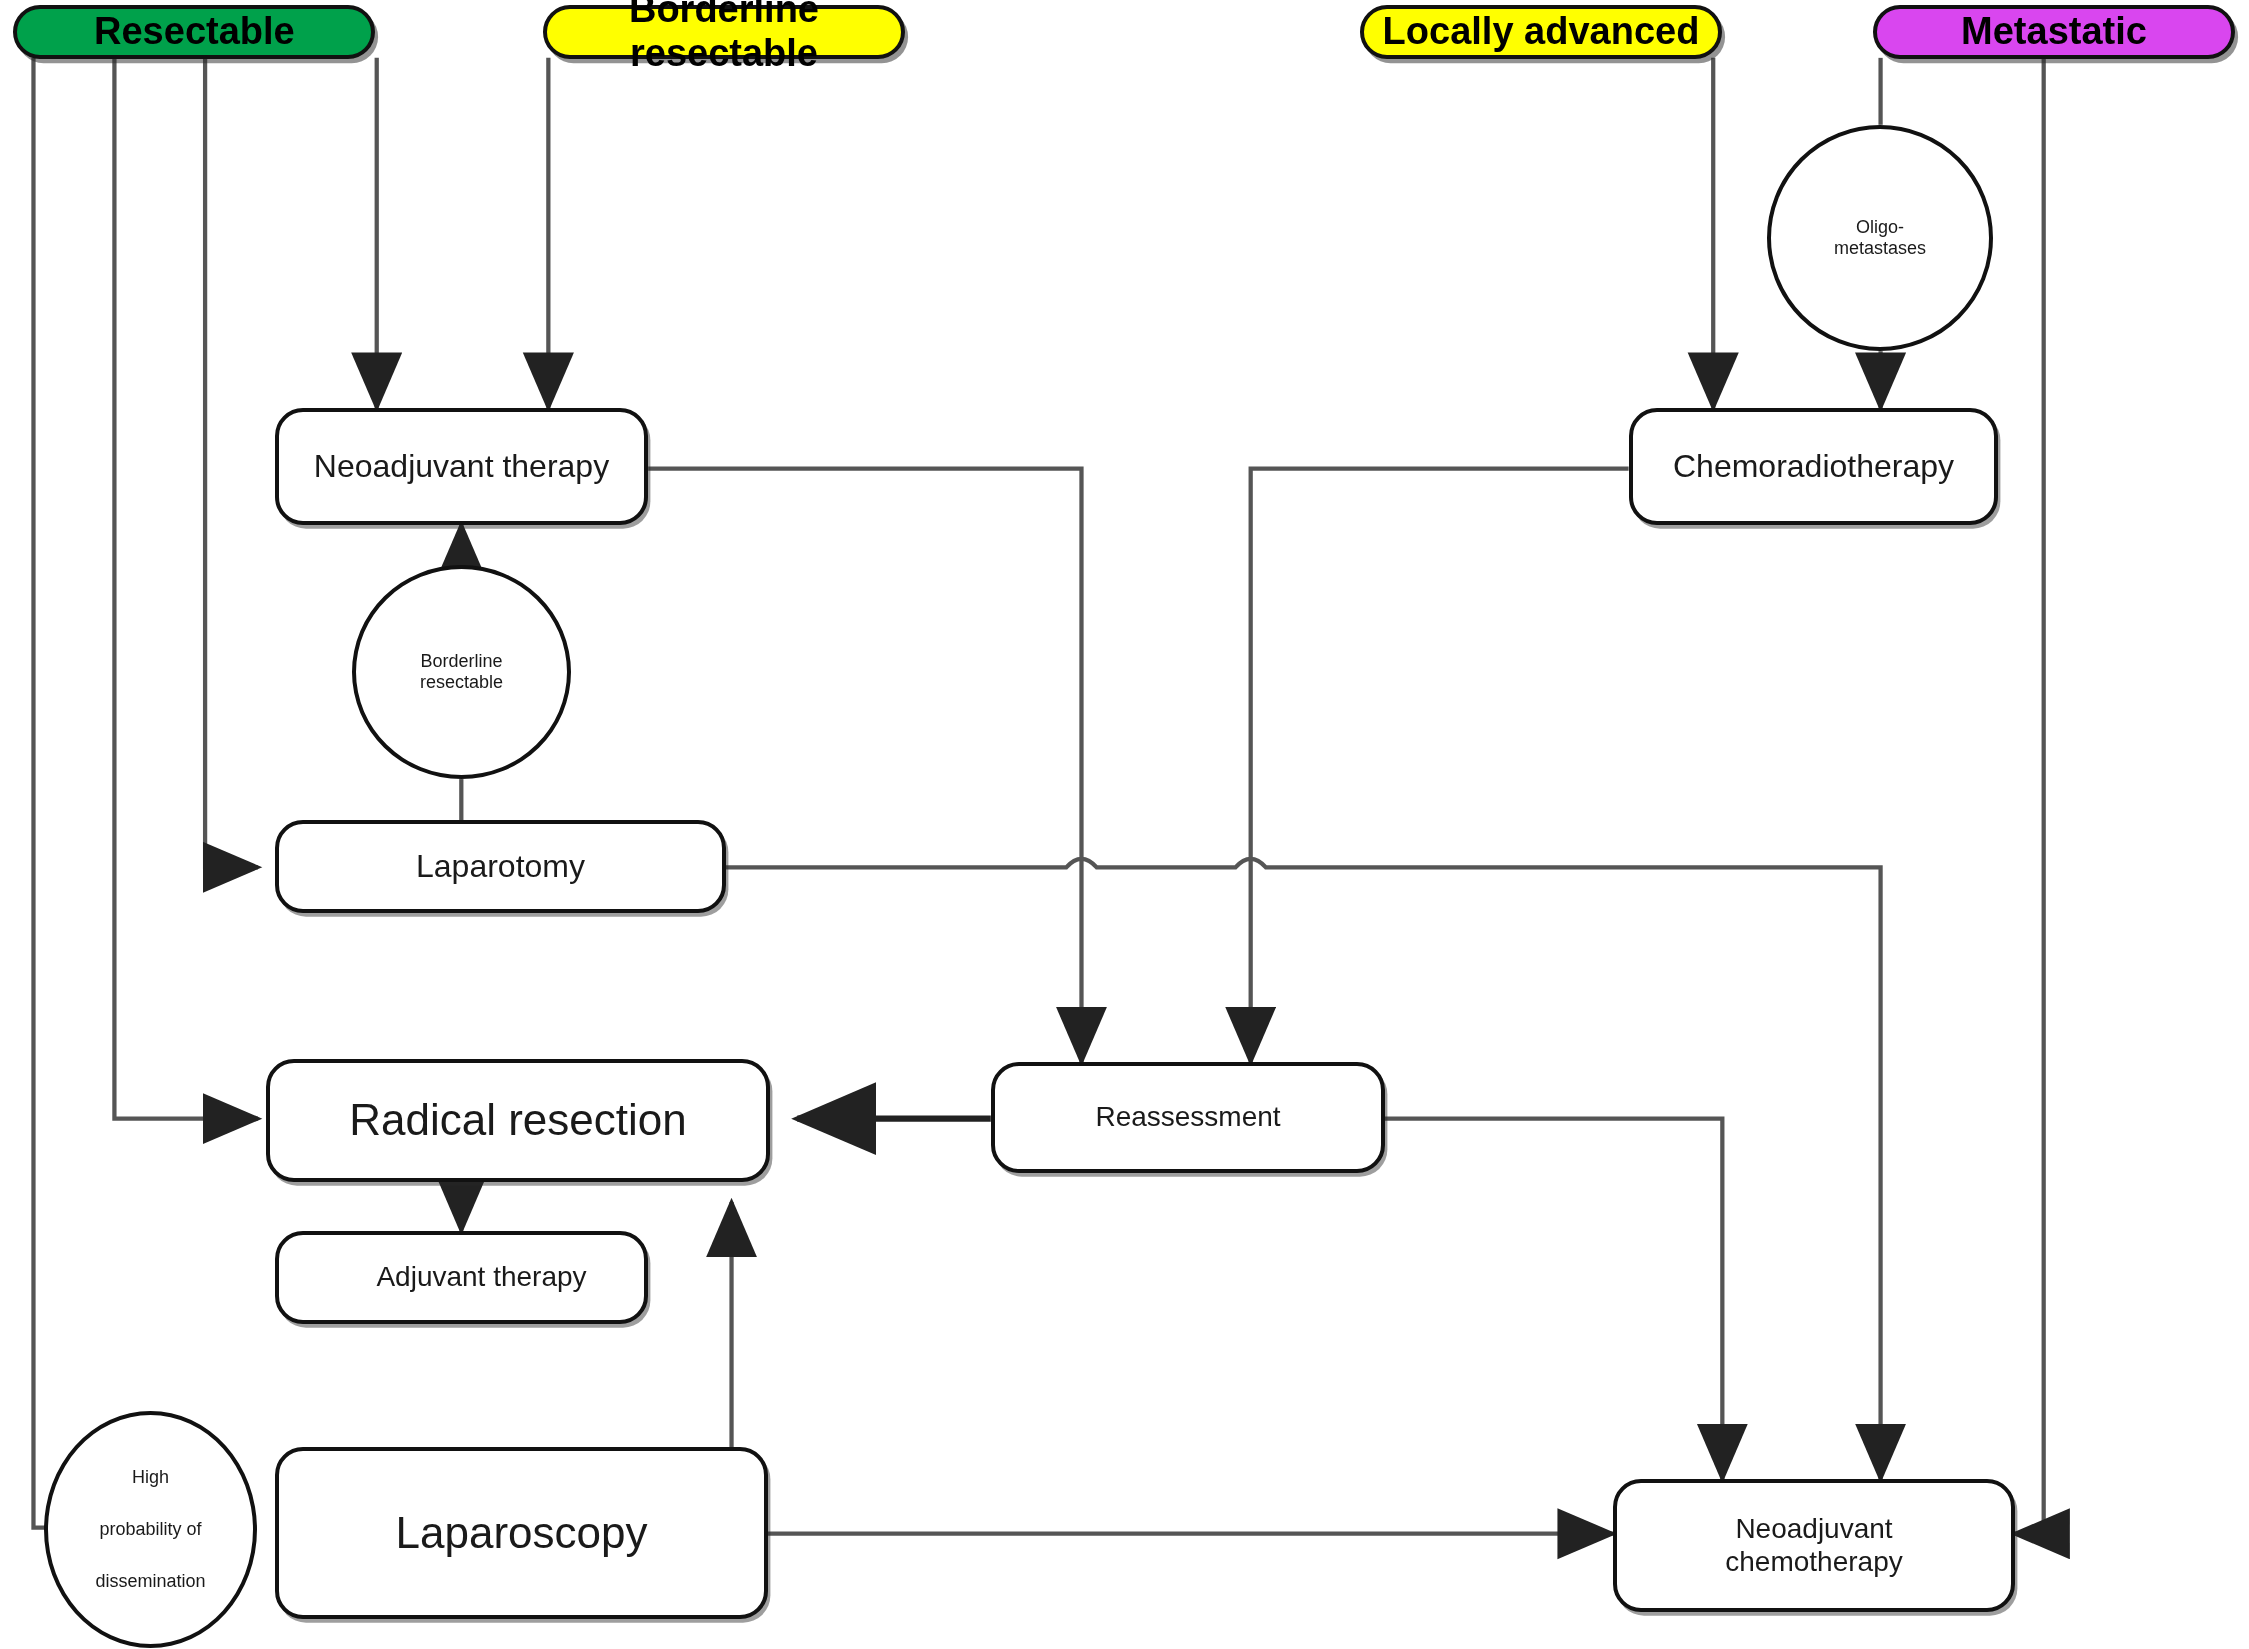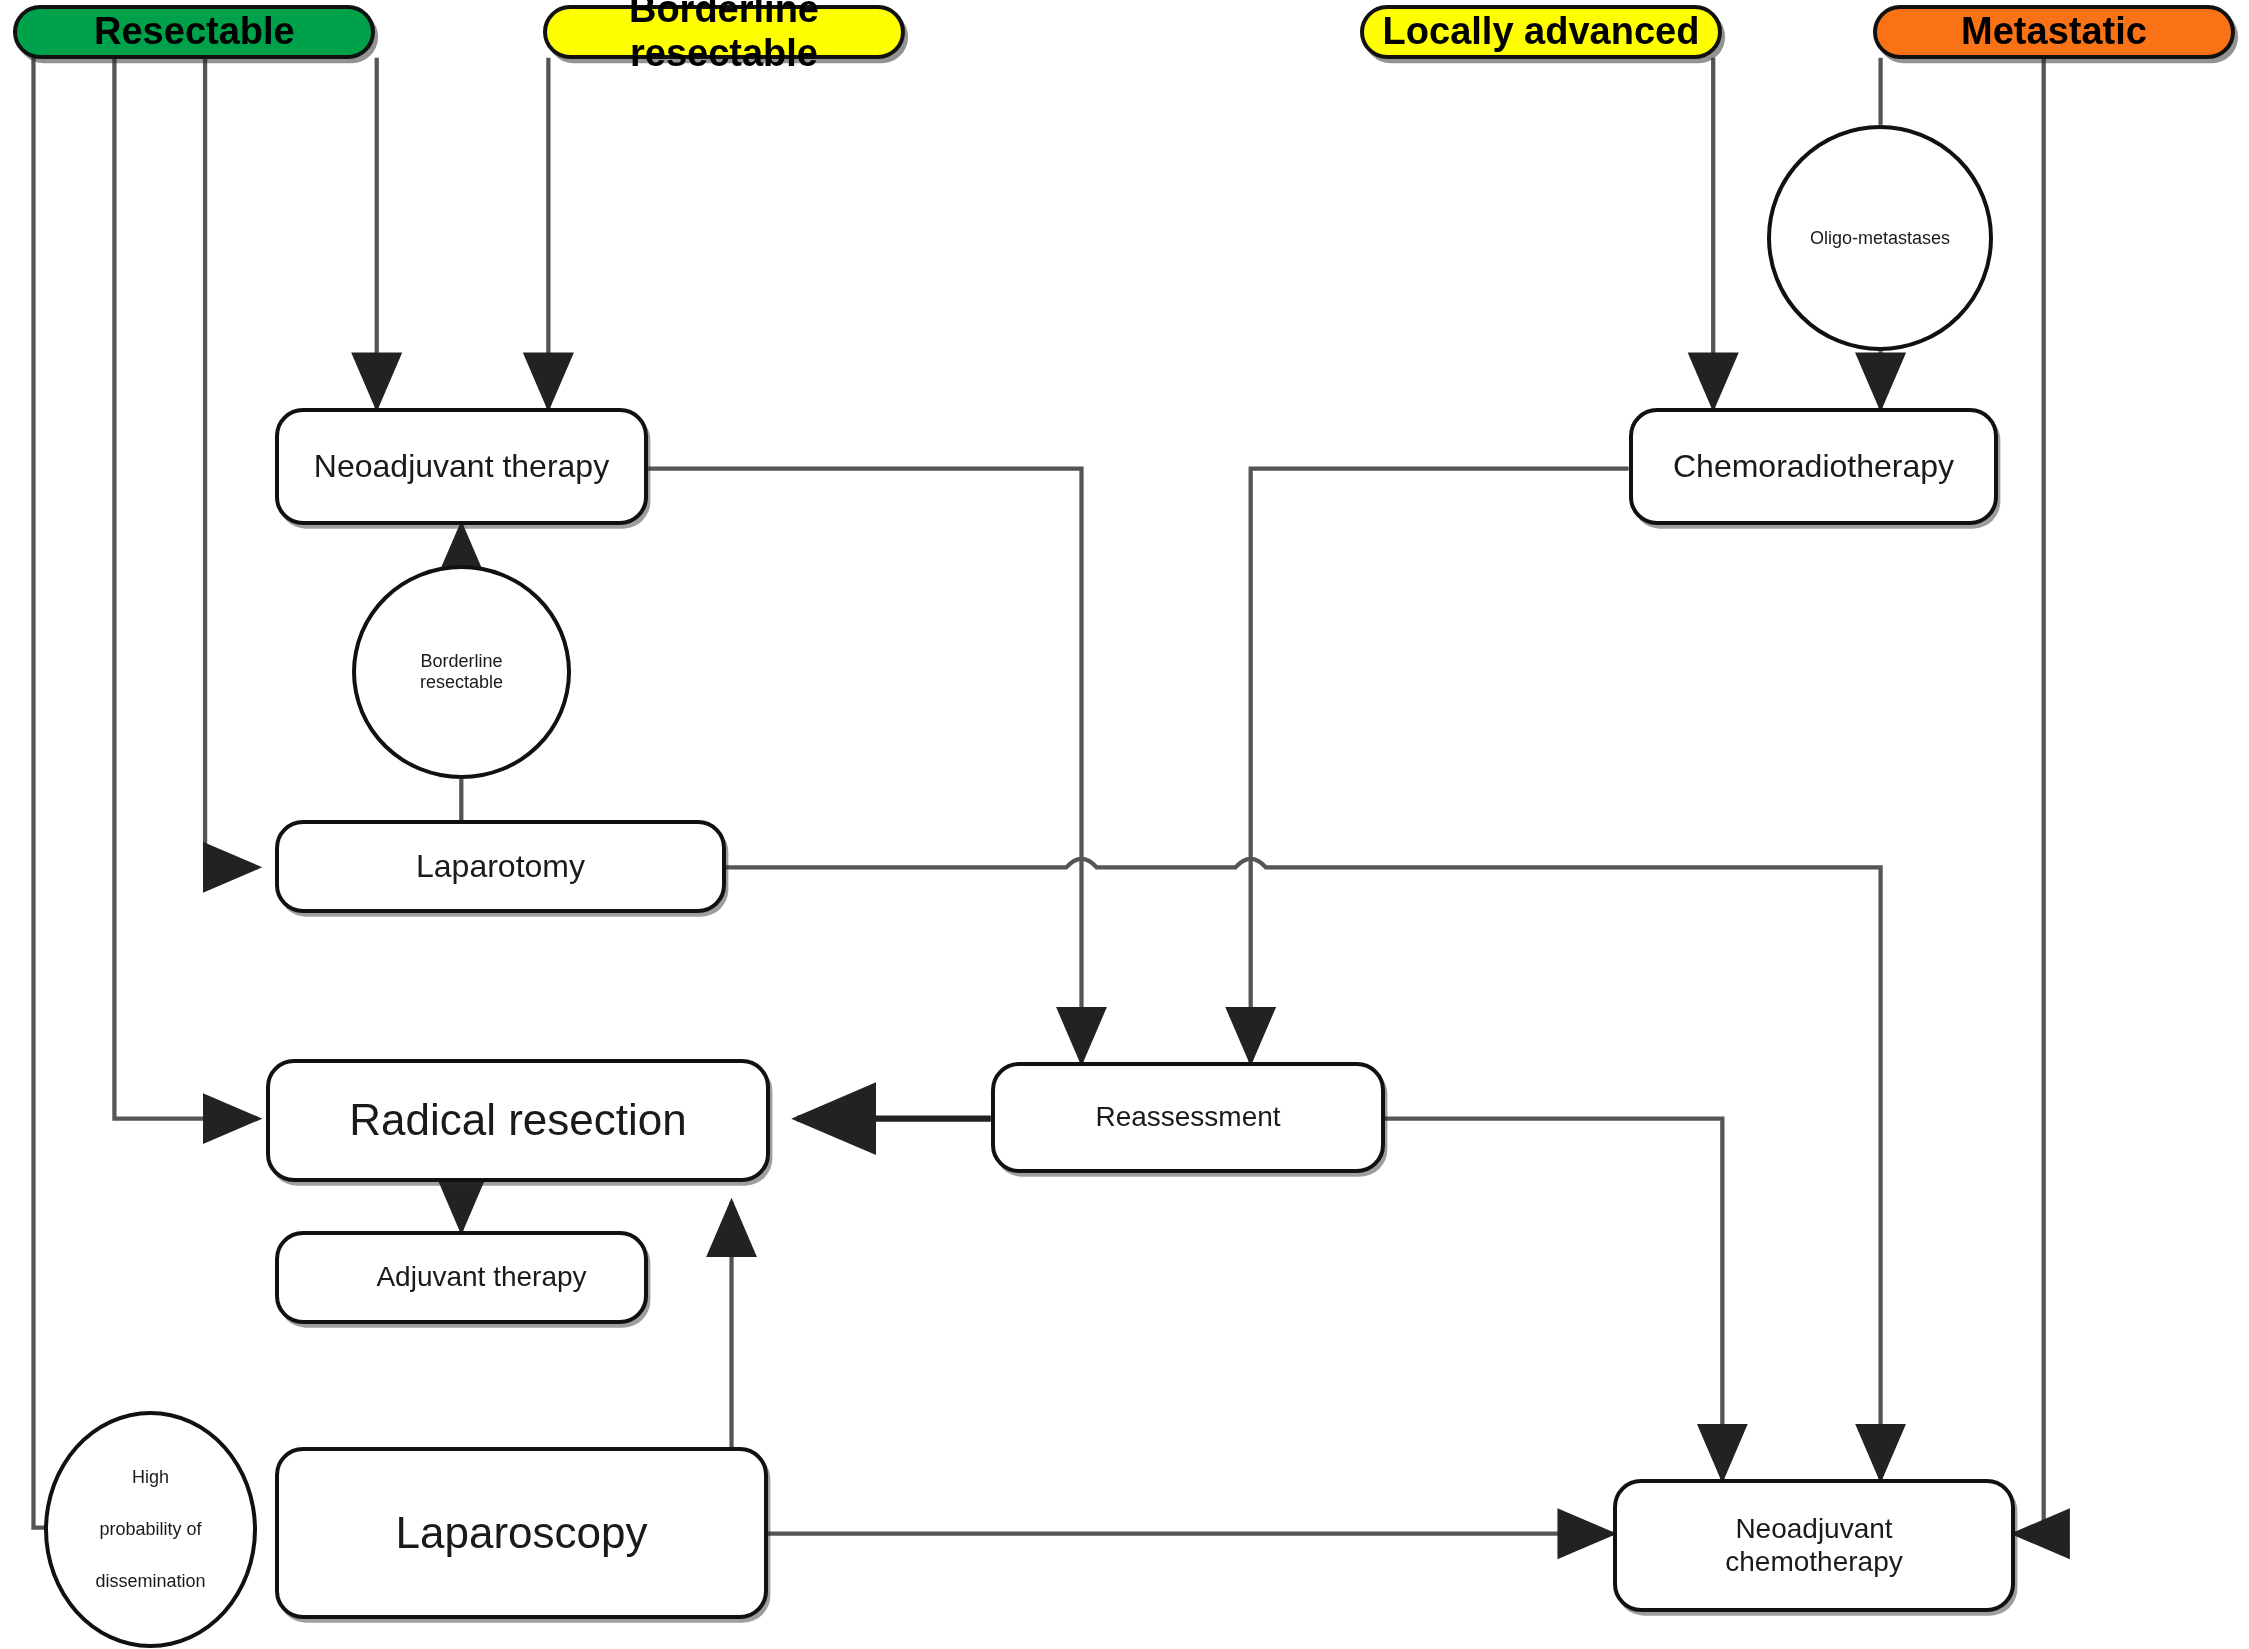--- a/index.html
+++ b/index.html
@@ -77,25 +77,25 @@
   </div>
 
   <div class="node status t-xl" style="left:543px;top:4.9px;width:362px;height:54px;background:#ffff00;">
     <span>Borderline resectable</span>
   </div>
 
   <div class="node status t-xl" style="left:1360px;top:4.9px;width:362px;height:54px;background:#ffff00;">
     <span>Locally advanced</span>
   </div>
 
-  <div class="node status t-xl" style="left:1873px;top:4.9px;width:362px;height:54px;background:#f97316;">
+  <div class="node status t-xl" style="left:1873px;top:4.9px;width:362px;height:54px;background:#d946ef;">
     <span>Metastatic</span>
   </div>
 
-  <div class="node ellipse t-xxs" style="left:1767px;top:125px;width:226px;height:226px;flex-direction:row;">
+  <div class="node ellipse t-xxs" style="left:1767px;top:125px;width:226px;height:226px;flex-direction:column;">
     <span>Oligo-</span>
     <span>metastases</span>
   </div>
 
   <div class="node ellipse t-xxs" style="left:352px;top:565px;width:219px;height:214px;flex-direction:column;text-align:right;">
     <span>Borderline</span>
     <span>resectable</span>
   </div>
 
   <div class="node ellipse t-xxs" style="left:44px;top:1411px;width:213px;height:237px;flex-direction:column;gap:31px;">

